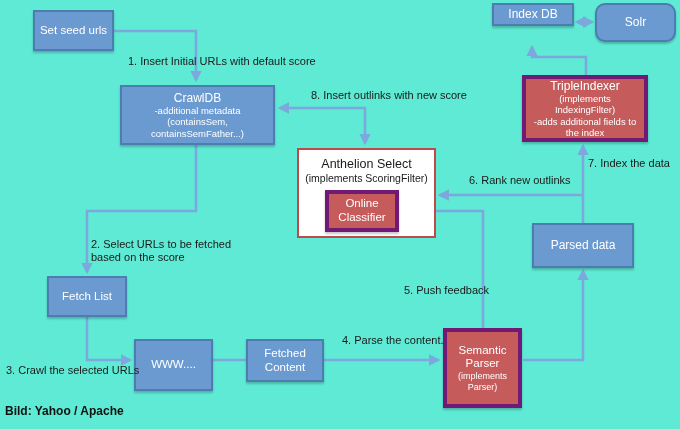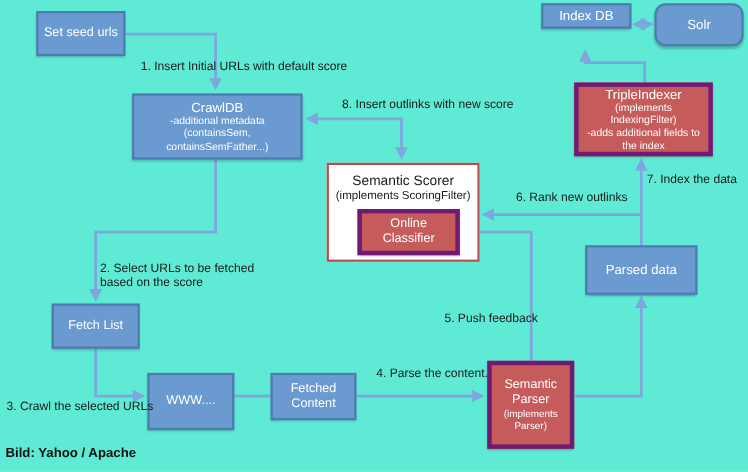--- a/index.html
+++ b/index.html
@@ -77,25 +77,25 @@
     <div class="t12">Solr</div>
   </div>
 
   <div class="node red" style="left:522px;top:75px;width:126px;height:67px;padding:0 4px;">
     <div class="t12">TripleIndexer</div>
     <div class="meta">(implements IndexingFilter)</div>
     <div class="meta">-adds additional fields to the index</div>
   </div>
 
   <div class="scorer" style="left:297px;top:148px;width:139px;height:90px;">
-    <div class="st">Semantic Scorer</div>
+    <div class="st">Anthelion Select</div>
     <div class="ss">(implements ScoringFilter)</div>
   </div>
 
-  <div class="node red" style="left:325px;top:190px;width:93px;height:42px;padding:0 11px;">
+  <div class="node red" style="left:325px;top:190px;width:74px;height:42px;padding:0 11px;">
     <div class="t11">Online Classifier</div>
   </div>
 
   <div class="node blue" style="left:532px;top:223px;width:102px;height:45px;">
     <div class="t12">Parsed data</div>
   </div>
 
   <div class="node blue" style="left:47px;top:276px;width:80px;height:41px;">
     <div class="t11">Fetch List</div>
   </div>

